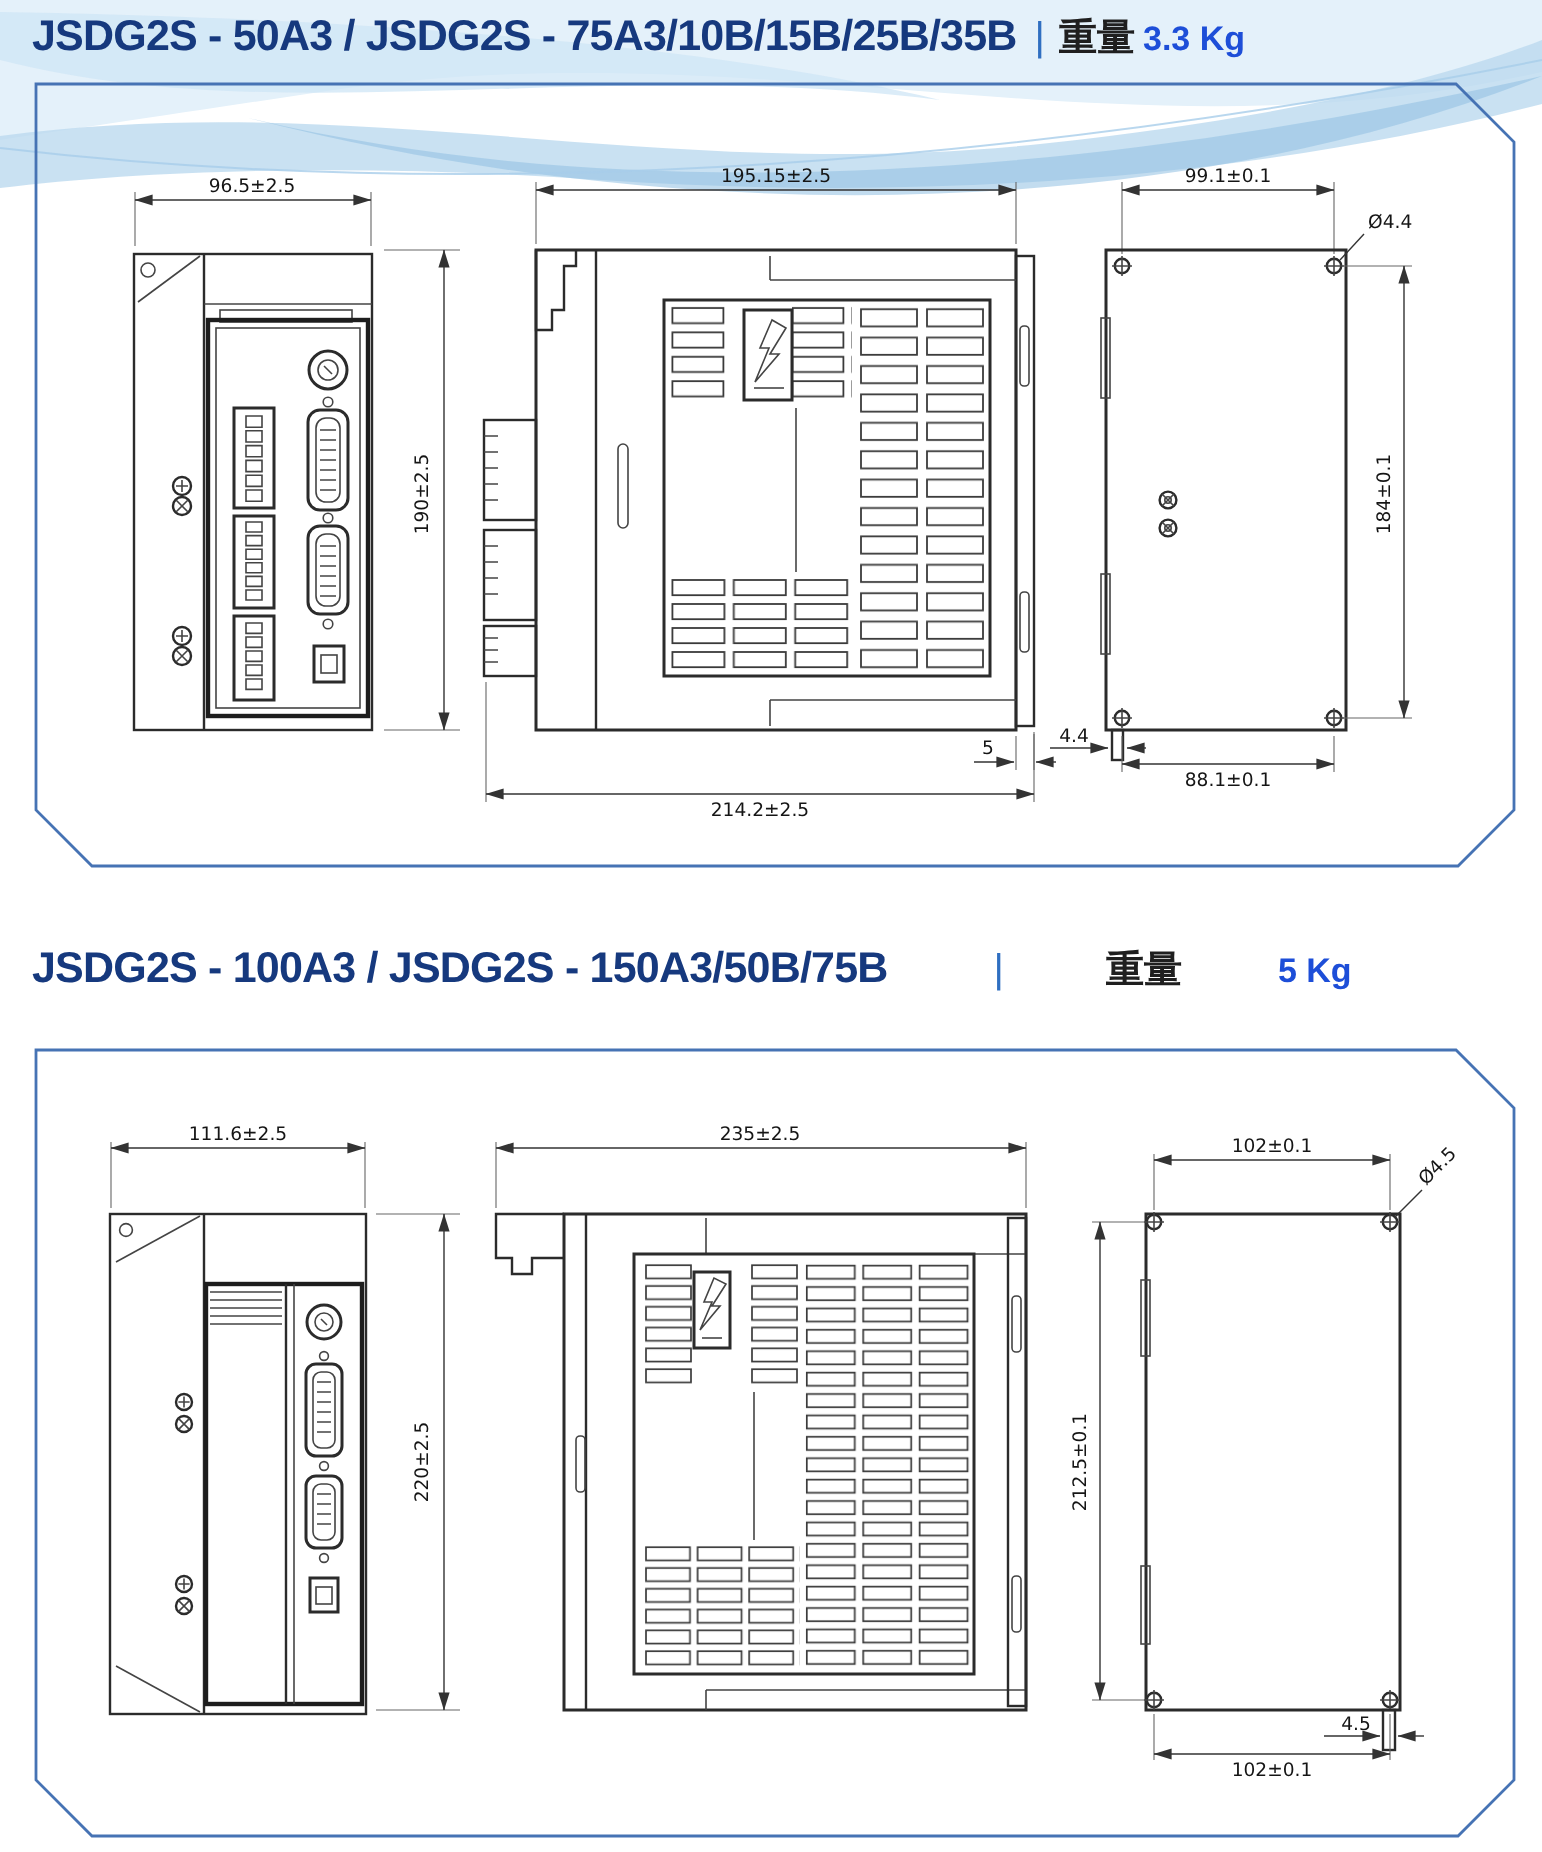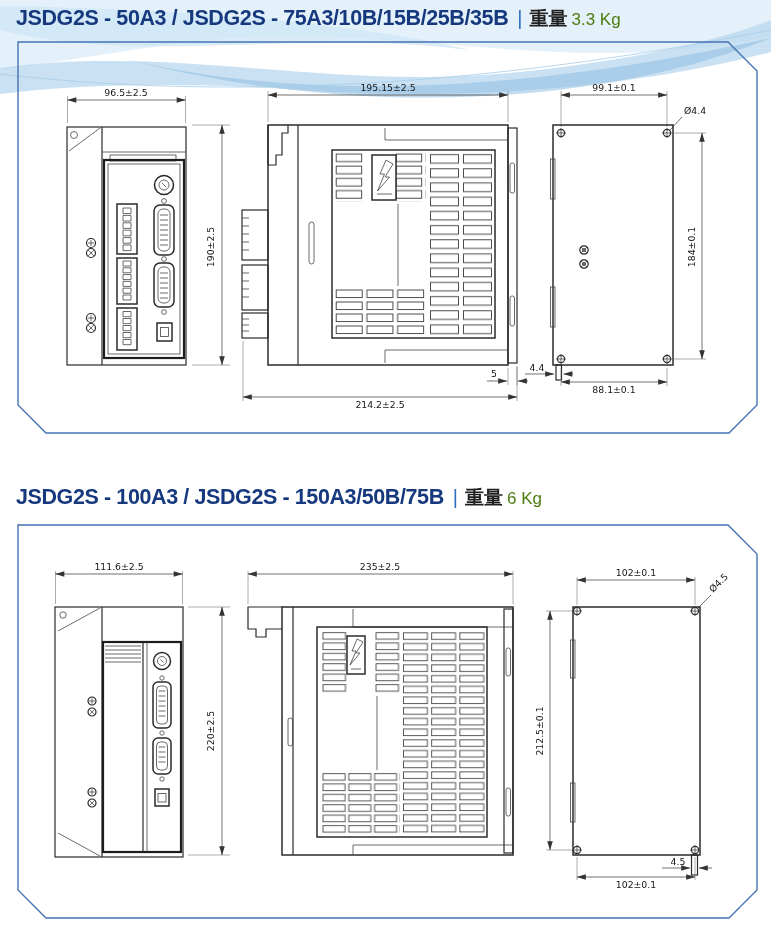--- a/index.html
+++ b/index.html
@@ -4,25 +4,25 @@
 <style>
   html,body{margin:0;padding:0;background:#fff;}
   #page{position:relative;width:771px;height:926px;background:#fff;overflow:hidden;
         font-family:"Liberation Sans",sans-serif;}
   .deco{position:absolute;left:0;top:0;z-index:0;}
   .panel-svg{position:absolute;left:0;z-index:1;}
   #panel1{top:0;}
   #panel2{top:450px;}
   .title-row{position:absolute;left:16px;z-index:2;display:flex;align-items:baseline;white-space:nowrap;}
   #title1{top:6px;}
-  #title2{top:485px;}
+  #title2{top:472px;gap:44px;}
   .model{font-size:21.5px;font-weight:700;color:#16397e;letter-spacing:-0.4px;}
   .sep{font-size:20px;font-weight:400;color:#2f6fc1;margin:0 7px 0 9px;}
   .wlabel{font-size:19px;font-weight:700;color:#1f1f1f;margin-right:4px;}
-  .wvalue{font-size:17px;font-weight:400;color:#4d7c0f;}
+  .wvalue{font-size:17px;font-weight:700;color:#1d4ed8;}
   
   .pborder{fill:none;stroke:#4673b4;stroke-width:1.4px;}
   .ol{fill:none;stroke:#2b2b2b;stroke-width:1.2px;}
   .olb{fill:none;stroke:#1d1d1d;stroke-width:2.2px;}
   .olm{fill:none;stroke:#2b2b2b;stroke-width:1.5px;}
   .th{fill:none;stroke:#444;stroke-width:0.8px;}
   .dl{stroke:#333;stroke-width:0.7px;fill:none;}
   .ext{stroke:#666;stroke-width:0.55px;fill:none;}
   .dim{font-family:"DejaVu Sans",sans-serif;font-size:9.3px;fill:#151515;}
 </style>
@@ -43,21 +43,21 @@
     <span class="model">JSDG2S - 50A3 / JSDG2S - 75A3/10B/15B/25B/35B</span>
     <span class="sep">|</span>
     <span class="wlabel">重量</span>
     <span class="wvalue">3.3 Kg</span>
   </div>
 
   <div class="title-row" id="title2">
     <span class="model">JSDG2S - 100A3 / JSDG2S - 150A3/50B/75B</span>
     <span class="sep">|</span>
     <span class="wlabel">重量</span>
-    <span class="wvalue">6 Kg</span>
+    <span class="wvalue">5 Kg</span>
   </div>
 
   <svg id="panel1" class="panel-svg" width="771" height="450" viewBox="0 0 771 450">
     <defs>
       <marker id="a1" viewBox="0 0 10 8" refX="9.3" refY="4" markerWidth="10" markerHeight="8" markerUnits="userSpaceOnUse" orient="auto-start-reverse">
         <path d="M0.5,1.2 L9.5,4 L0.5,6.8 Z" fill="#333"></path>
       </marker>
       <pattern id="v1a" patternUnits="userSpaceOnUse" x="335" y="152" width="30" height="12.2">
         <rect x="1.2" y="2" width="25.5" height="7.6" fill="#fff" stroke="#3a3a3a" stroke-width="0.9"></rect>
       </pattern>

